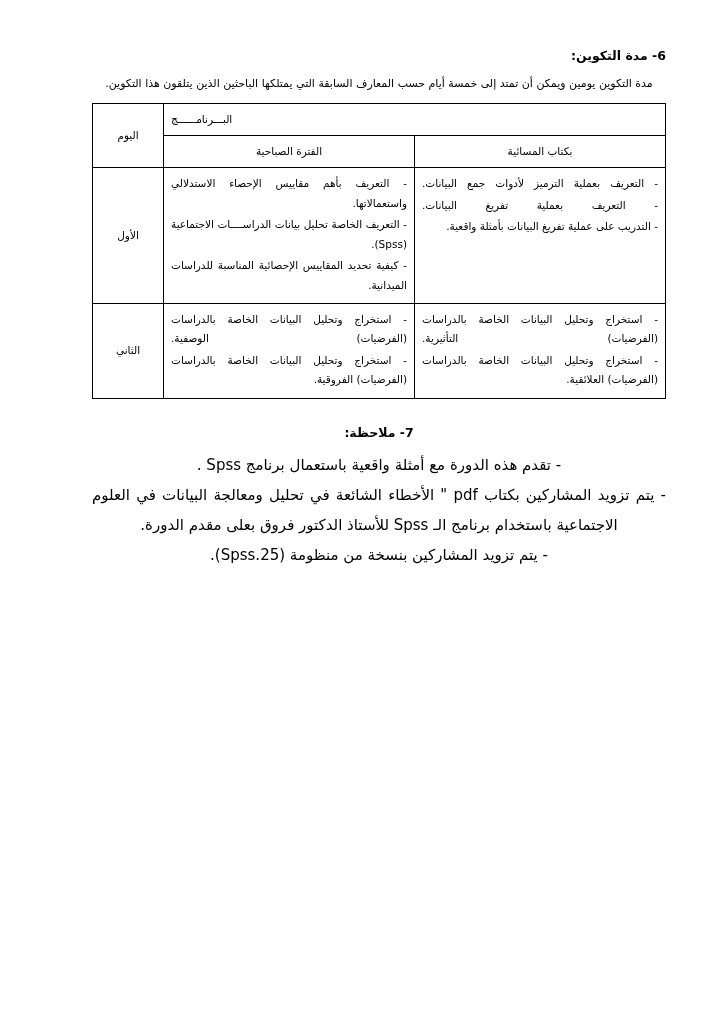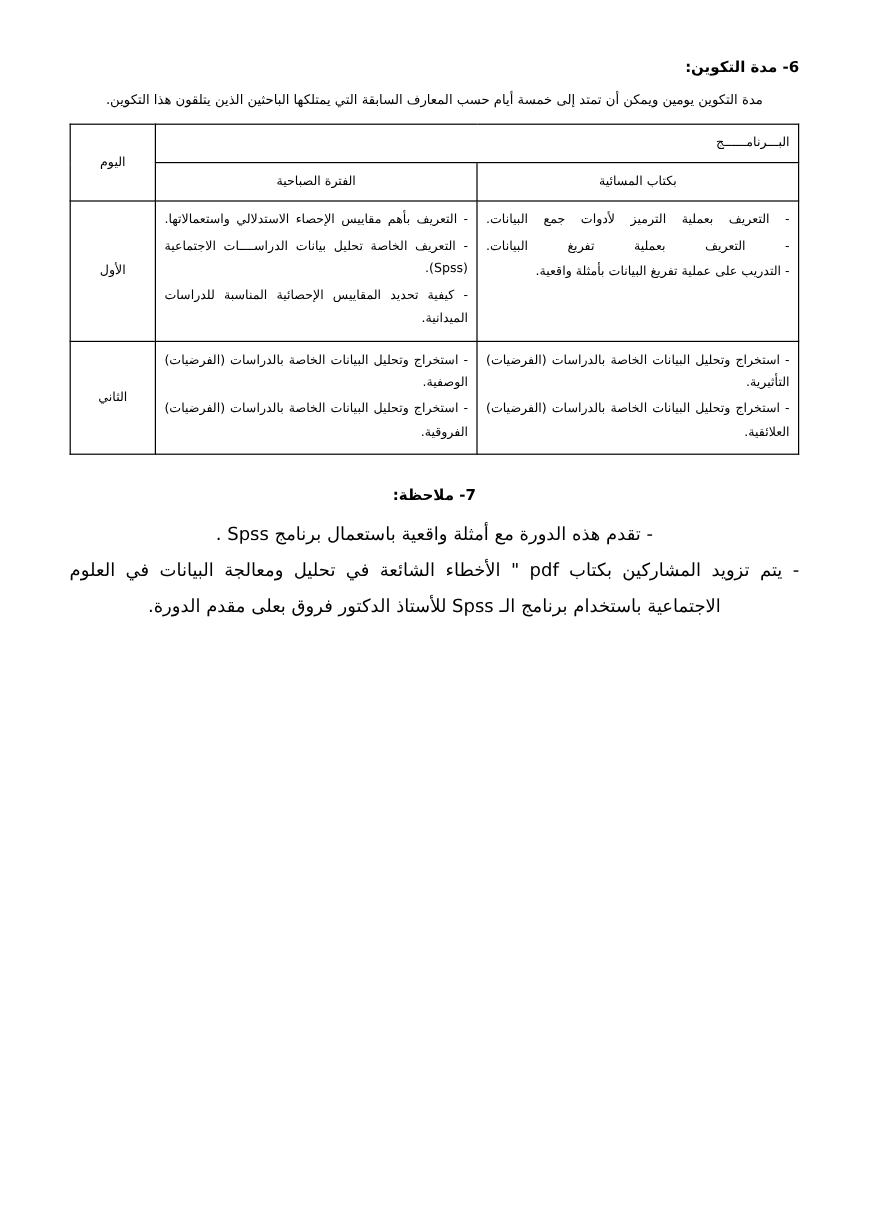--- a/index.html
+++ b/index.html
@@ -12,21 +12,21 @@
     height: 1024px;
     font-family: "DejaVu Sans", "Liberation Sans", sans-serif;
     color: #000000;
     direction: rtl;
   }
   .page {
     position: relative;
     width: 724px;
     height: 884px;
     box-sizing: border-box;
-    padding: 48px 58px 0 58px;
+    padding: 48px 58px 0 92px;
     border-radius: 15px;
   }
   .section-heading {
     font-size: 12.5px;
     font-weight: bold;
     text-align: right;
     margin: 0 0 10px 0;
     letter-spacing: 0;
   }
   .intro-line {
@@ -49,21 +49,21 @@
     line-height: 1.85;
     font-weight: normal;
   }
   .col-day {
     width: 56px;
     text-align: center;
     vertical-align: middle !important;
     font-size: 11.5px;
   }
   .hdr-program {
-    text-align: right;
+    text-align: left;
     vertical-align: middle !important;
     font-size: 12px;
     letter-spacing: 2px;
   }
   .hdr-sub {
     text-align: center;
     vertical-align: middle !important;
     font-size: 11.5px;
   }
   .cell-list {
@@ -156,15 +156,16 @@
         <td class="col-day">الثاني</td>
       </tr>
     </tbody>
   </table>
 
   <h2 class="notes-heading">7- ملاحظة:</h2>
 
   <ul class="notes">
     <li>- تقدم هذه الدورة مع أمثلة واقعية باستعمال برنامج Spss .</li>
     <li class="justified">- يتم تزويد المشاركين بكتاب pdf " الأخطاء الشائعة في تحليل ومعالجة البيانات في العلوم الاجتماعية باستخدام برنامج الـ Spss   للأستاذ الدكتور فروق بعلى مقدم الدورة.</li>
+    <li>- يتم تزويد المشاركين بنسخة من منظومة (Spss.25).</li>
   </ul>
 
 </div>
 
 </body></html>

